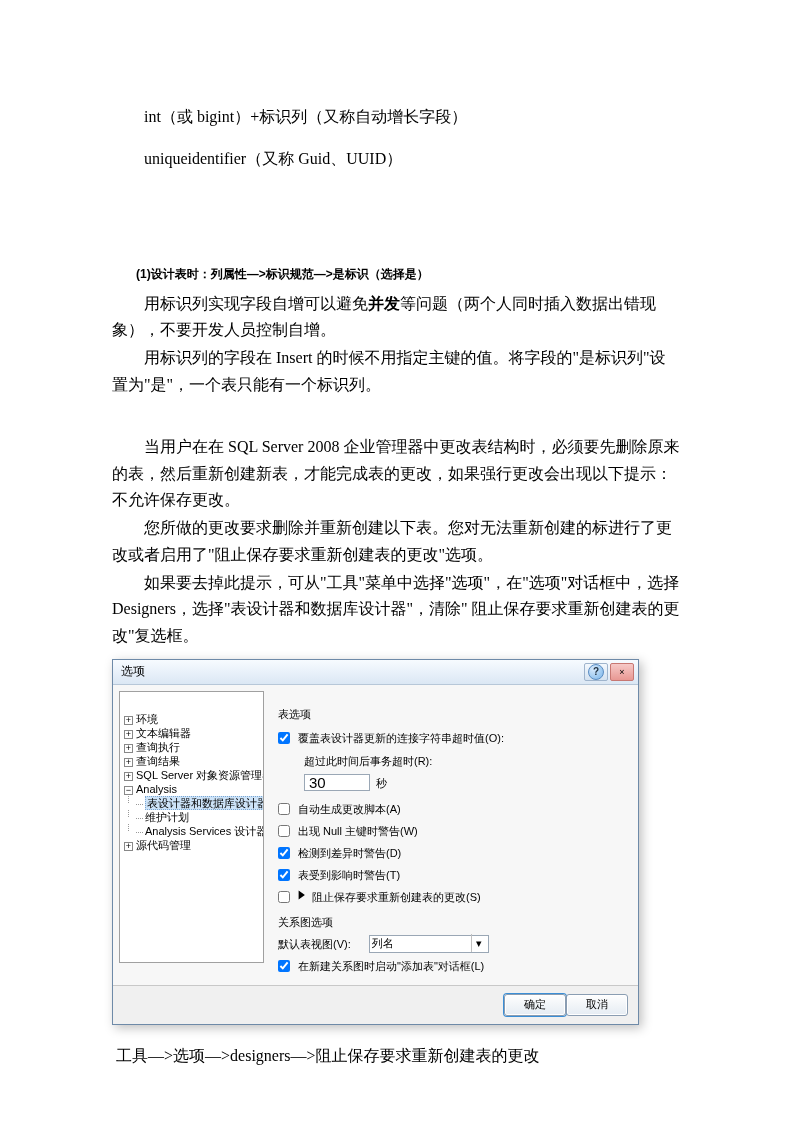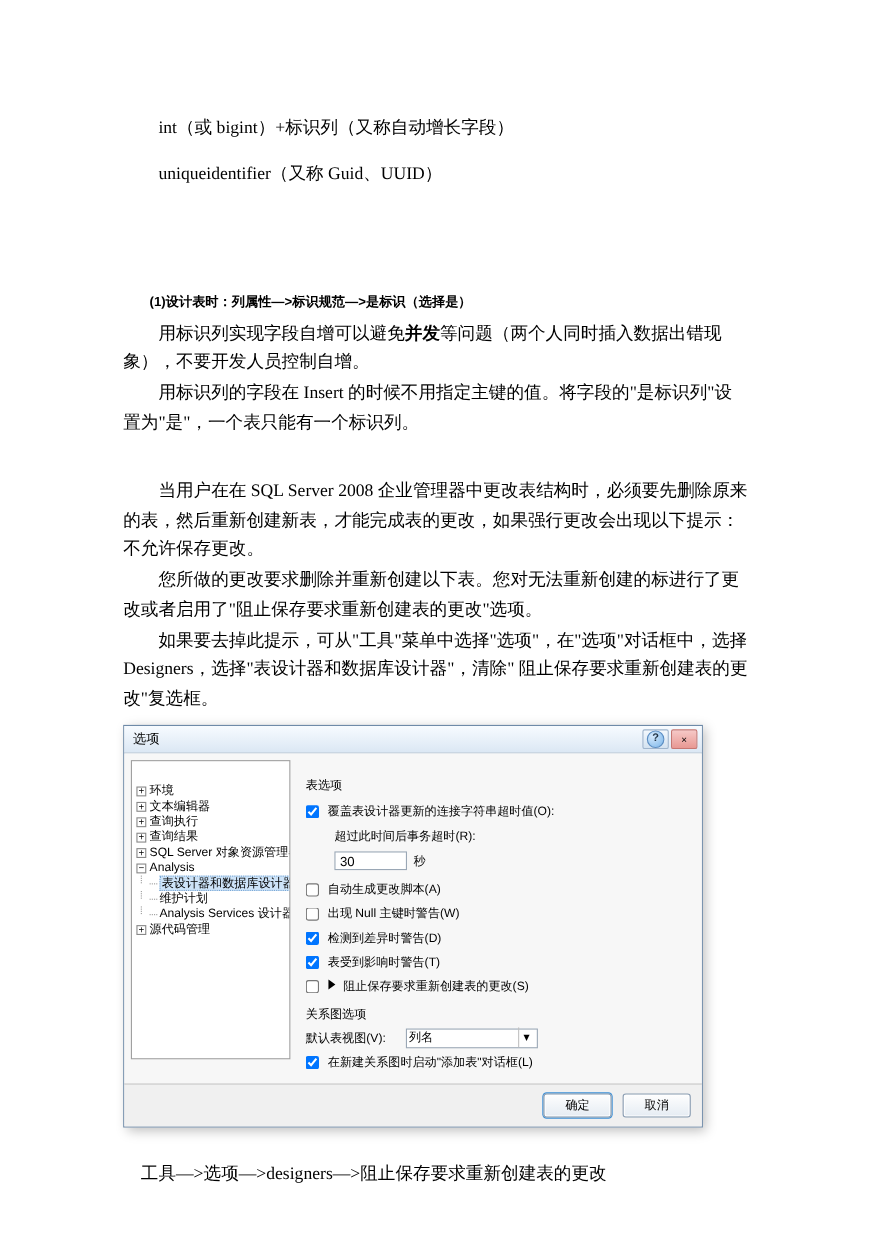--- a/index.html
+++ b/index.html
@@ -14,21 +14,21 @@
     box-sizing: border-box;
     color: #000;
     font-size: 16px;
     line-height: 1.65;
   }
   .p {
     margin: 0 0 2px 0;
     text-indent: 2em;
   }
   .p-noindent {
-    margin: 16px;
+    margin: 4px;
     text-indent: 0;
   }
   h3 {
     font-size: 12px;
     font-weight: bold;
     margin: 0 0 6px 0;
     text-indent: 2em;
     font-family: "Heiti SC", "SimHei", "Songti SC", sans-serif;
   }
   .gap-s { height: 14px; }
@@ -93,42 +93,42 @@
     padding: 20px 10px 6px 14px;
     font-size: 11px;
   }
   .opts-heading { margin-bottom: 6px; }
   .opts .row { margin: 4px 0; display:flex; align-items:center; gap:4px;}
   .opts label { cursor:default; }
   .opts .indent { margin-left: 26px; }
   .opts .timeout-row { display:flex; align-items:center; gap:6px; margin: 4px 0 8px 26px;}
   .opts input[type=text] {
     width: 66px; height:17px; border:1px solid #9aa7b5;
-    font-size:12px; padding:0 4px; box-sizing:border-box;
+    font-size:15px; padding:0 4px; box-sizing:border-box;
   }
   .opts select, .opts .fake-select {
     height:18px; border:1px solid #9aa7b5; font-size:11px;
     background:#fff; padding:0 2px; box-sizing:border-box;
   }
   .fake-select { display:inline-flex; align-items:flex-end; justify-content:space-between; width:120px;}
   .fake-select .arrow { width:14px; text-align:center; border-left:1px solid #c0c0c0;}
   .group-label { margin-top: 6px;}
   .default-view { display:flex; align-items:center; gap:18px; margin:4px 0;}
   .cursor {
     position:relative; display:inline-block; width:10px; height:14px; vertical-align:middle;
   }
   .cursor::before {
     content:""; position:absolute; left:0; top:0;
     border:5px solid transparent; border-left:7px solid #000;
     transform: scale(0.9);
   }
   .dlg-footer {
     border-top:1px solid #c8c8c8;
     padding: 8px 10px;
-    display:flex; justify-content:flex-end; gap:10px;
+    display:flex; justify-content:flex-end; 
     background:#f0f0f0;
     align-items:flex-end;
   }
   .winbtn {
     min-width: 62px; height:22px;
     border:1px solid #8a9db2; border-radius:3px;
     background:linear-gradient(#fefefe,#e5ecf3);
     font-size:11px; font-family:inherit;
     box-shadow: inset 0 0 0 1px #fff;
     cursor:default;

